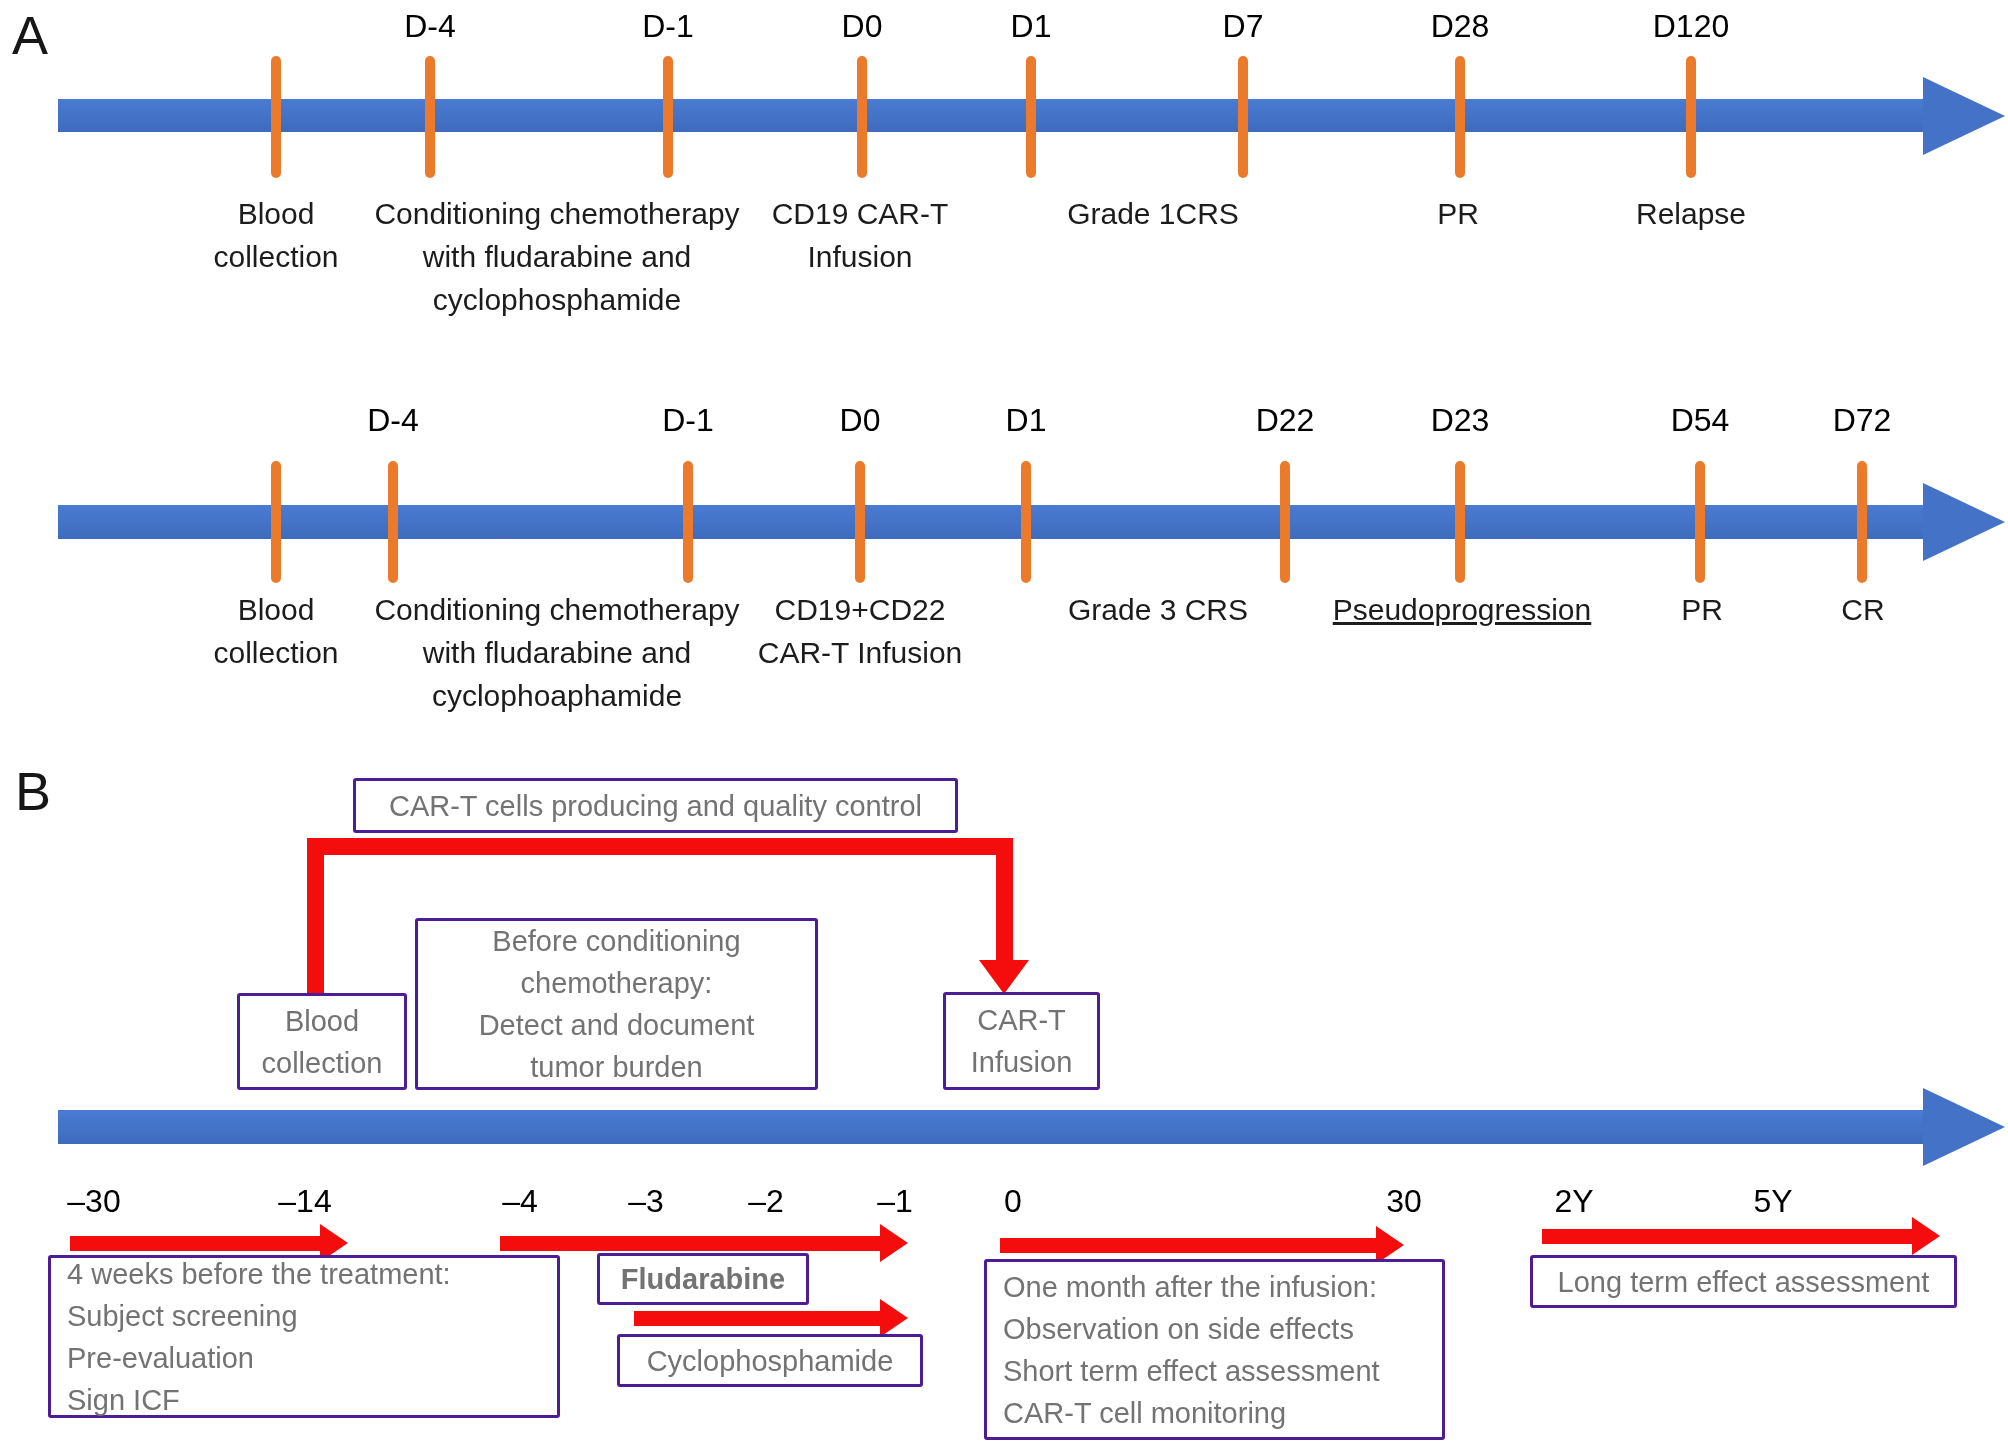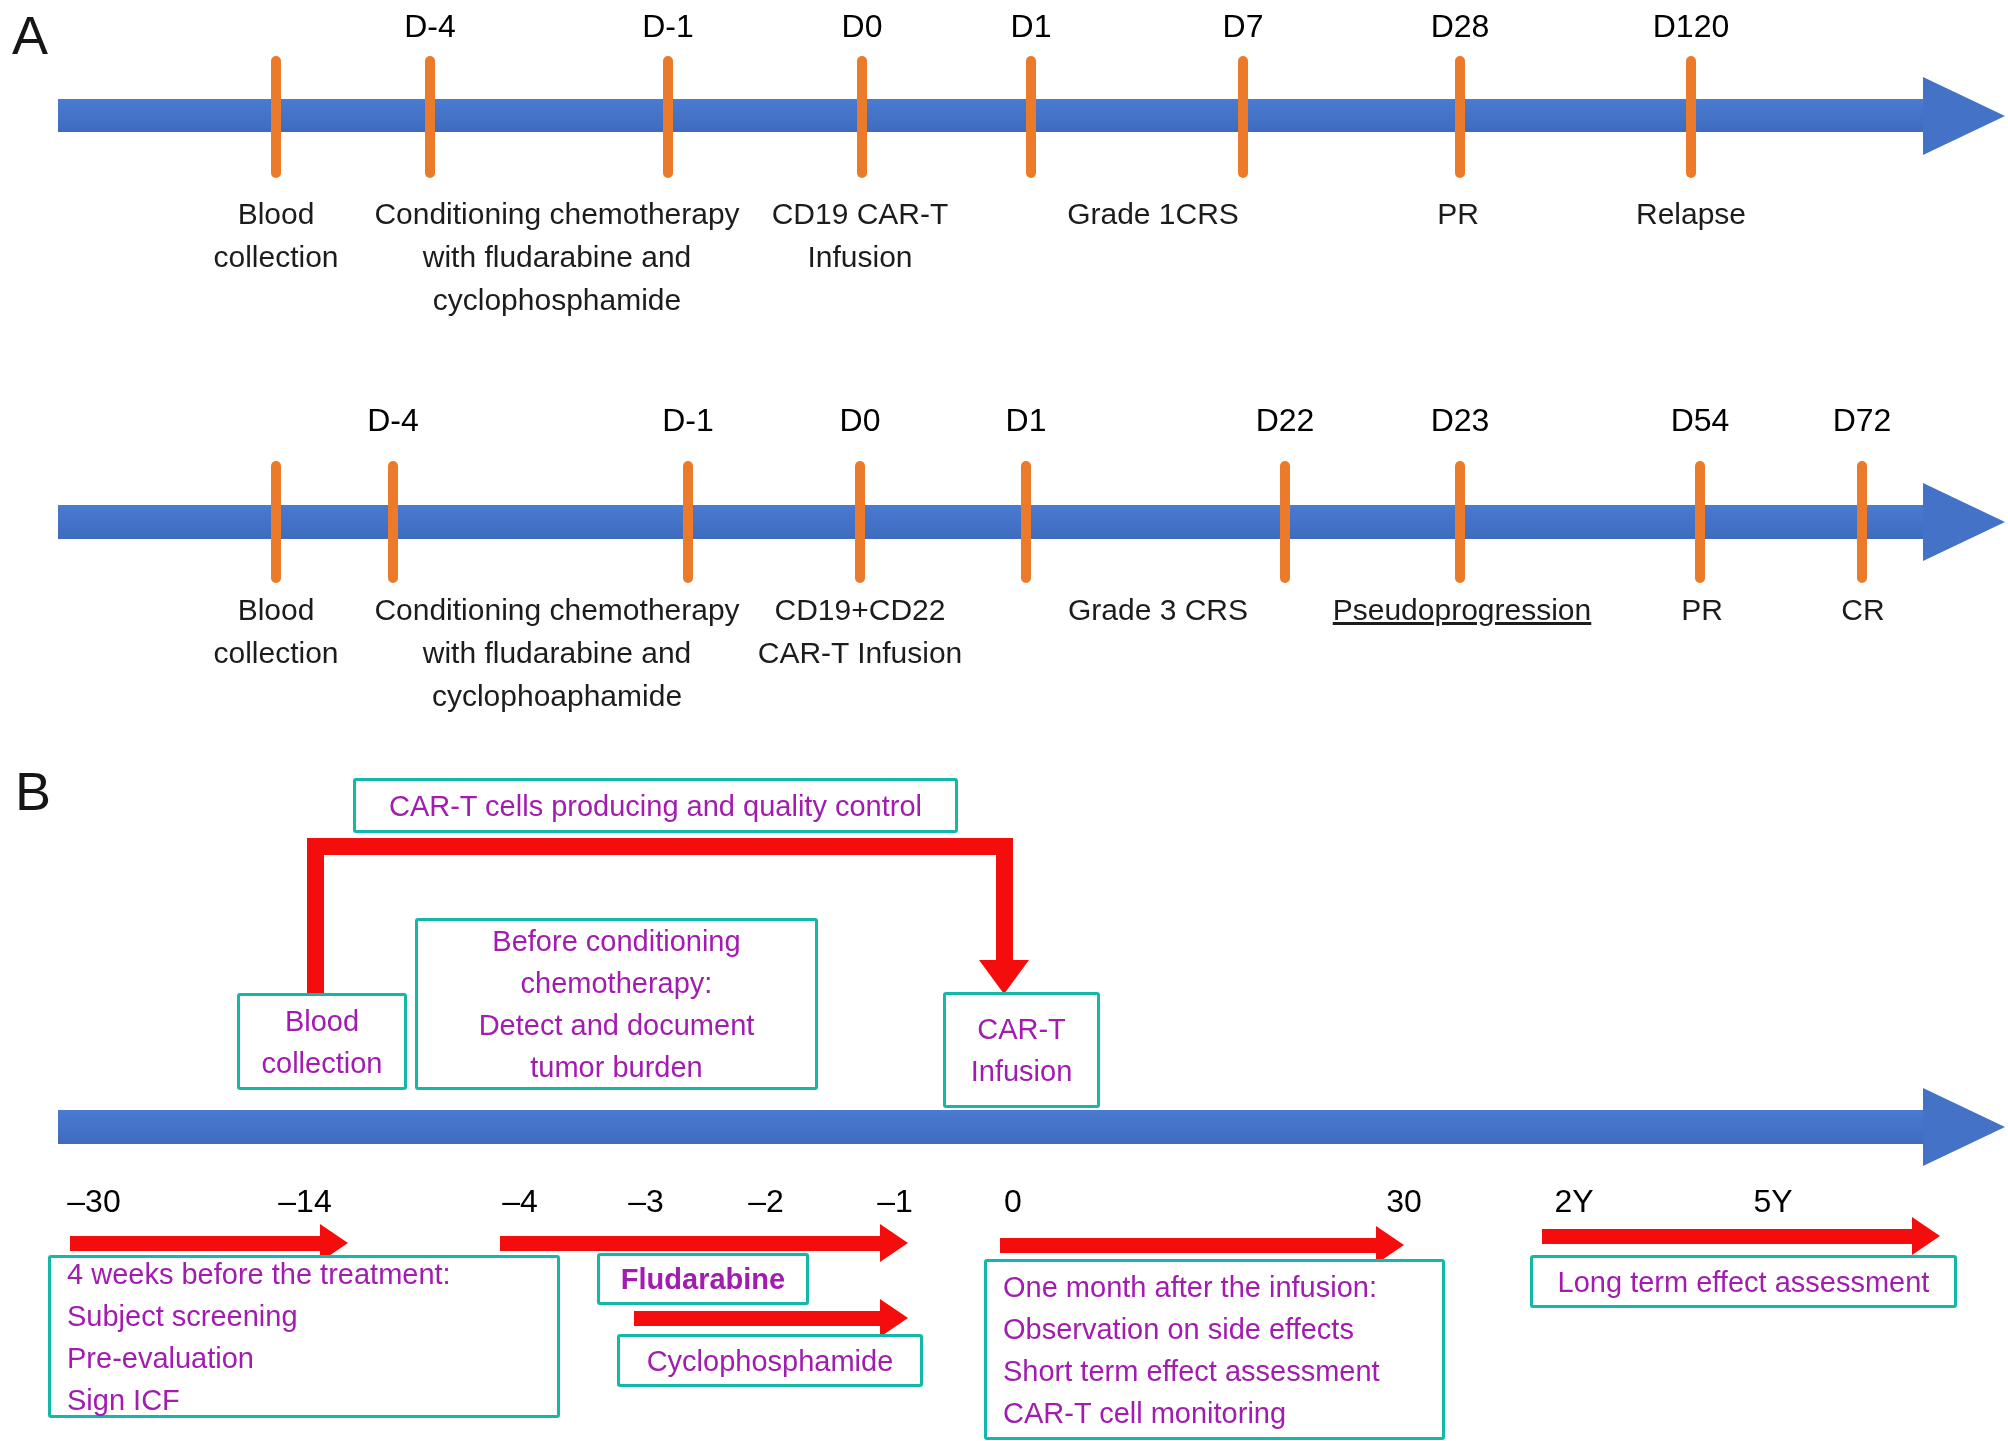--- a/index.html
+++ b/index.html
@@ -16,23 +16,23 @@
   .tick{position:absolute;width:10px;background:#EB7A2B;border-radius:5px;}
 
   
   .tlabel{position:absolute;transform:translateX(-50%);font-size:32px;color:#000000;white-space:nowrap;}
 
   
   .caption{position:absolute;transform:translateX(-50%);font-size:30px;line-height:43px;
            color:#1c1c1c;text-align:center;white-space:pre;}
 
   
-  .fbox{position:absolute;box-sizing:border-box;border:3px solid #14b8a6;border-radius:3px;
+  .fbox{position:absolute;box-sizing:border-box;border:3px solid #4c1d95;border-radius:3px;
         background:#fff;display:flex;flex-direction:column;justify-content:center;
-        font-size:29px;line-height:42px;color:#a21caf;white-space:pre;}
+        font-size:29px;line-height:42px;color:#737373;white-space:pre;}
   .fbox.center{align-items:center;text-align:center;}
   .fbox.left{align-items:flex-start;text-align:left;padding-left:16px;padding-right:10px;}
 
   
   .redbar{position:absolute;background:#F50D0D;}
   .red-head-down{position:absolute;width:0;height:0;border-style:solid;border-color:transparent;
                  border-top-color:#F50D0D;}
   .red-head-right{position:absolute;width:0;height:0;border-style:solid;border-color:transparent;
                   border-left-color:#F50D0D;}
 </style>
@@ -104,21 +104,21 @@
       <div class="redbar" style="left: 307px; top: 838px; width: 706px; height: 17px;"></div>
       <div class="redbar" style="left: 307px; top: 838px; width: 17px; height: 155px;"></div>
       <div class="redbar" style="left: 996px; top: 838px; width: 17px; height: 126px;"></div>
       <div class="red-head-down" style="left: 979px; top: 960px; border-left-width: 25px; border-right-width: 25px; border-top-width: 34px;"></div>
       <div class="fbox center" style="left: 237px; top: 993px; width: 170px; height: 97px;">Blood
 collection</div>
       <div class="fbox center" style="left: 415px; top: 918px; width: 403px; height: 172px;">Before conditioning
 chemotherapy:
 Detect and document
 tumor burden</div>
-      <div class="fbox center" style="left: 943px; top: 992px; width: 157px; height: 116px;">CAR-T
+      <div class="fbox center" style="left: 943px; top: 992px; width: 157px; height: 98px;">CAR-T
 Infusion</div>
       <div class="band" style="left: 58px; top: 1110px; width: 1865px; height: 34px;"></div>
       <div class="band-head" style="left: 1923px; top: 1088px; border-top-width: 39px; border-bottom-width: 39px; border-left-width: 82px;"></div>
       <div class="tlabel" style="left: 94px; top: 1183px;">–30</div>
       <div class="tlabel" style="left: 305px; top: 1183px;">–14</div>
       <div class="tlabel" style="left: 520px; top: 1183px;">–4</div>
       <div class="tlabel" style="left: 646px; top: 1183px;">–3</div>
       <div class="tlabel" style="left: 766px; top: 1183px;">–2</div>
       <div class="tlabel" style="left: 895px; top: 1183px;">–1</div>
       <div class="tlabel" style="left: 1013px; top: 1183px;">0</div>

